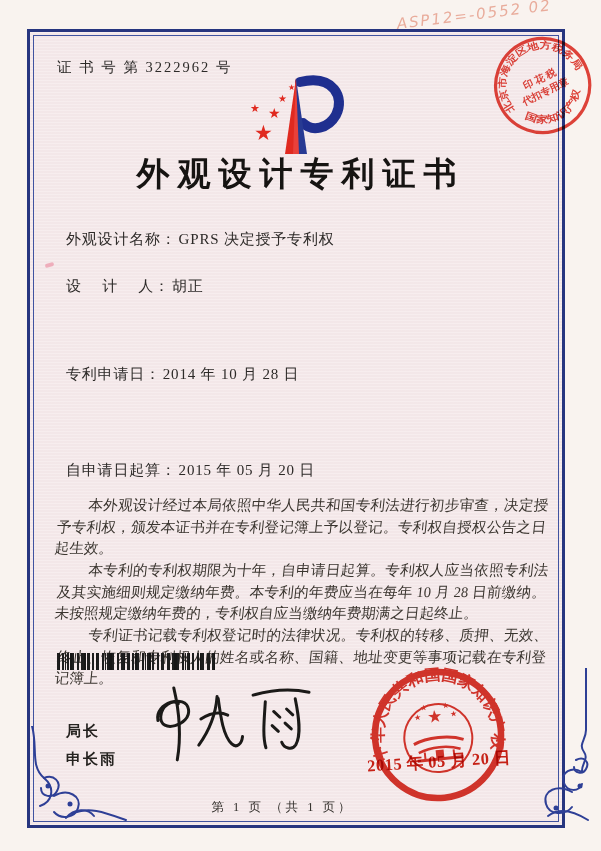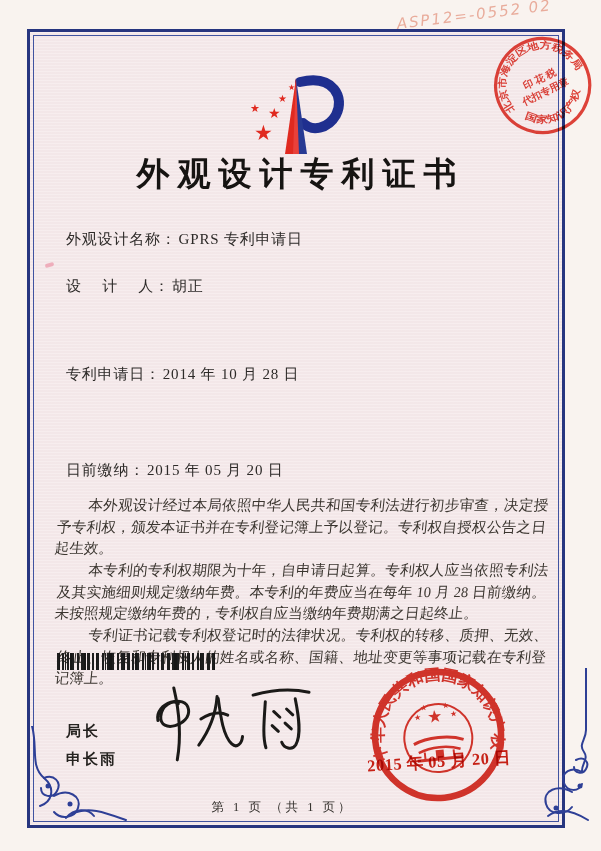--- a/index.html
+++ b/index.html
@@ -93,50 +93,51 @@
 <body>
 
 <div class="page">
 
   <div class="handwriting">ASP12=-0552 02</div>
 
   <div class="paper-tint"></div>
   <div class="frame-outer"></div>
   <div class="frame-inner"></div>
 
+  <div class="cert-no">证 书 号 第 3222962 号</div>
 
   <svg class="logo" viewBox="0 0 104 92">
     <g fill="#e02a20">
       <text x="8" y="74" font-size="21" fill="#e02a20">★</text>
       <text x="22" y="52" font-size="14" fill="#e02a20">★</text>
       <text x="4" y="46" font-size="11" fill="#e02a20">★</text>
       <text x="32" y="36" font-size="10" fill="#e02a20">★</text>
       <text x="42" y="24" font-size="8" fill="#e02a20">★</text>
     </g>
     <path d="M54,16 C88,8 99,32 90,49 C82,63 66,66 57,57" fill="none" stroke="#1f2f8f" stroke-width="10" stroke-linecap="round"></path>
     <polygon points="50,12 39,88 50,88" fill="#e02a20"></polygon>
     <polygon points="50,12 61,88 50,88" fill="#273a93"></polygon>
     <polygon points="50,12 47,88 53,88" fill="#e8413a"></polygon>
   </svg>
 
   <div class="title">外观设计专利证书</div>
 
   <div class="pink-mark"></div>
 
   <div class="field-row" style="top:230px">
-    <span class="lbl">外观设计名称：</span><span>GPRS 专利申请日</span>
+    <span class="lbl">外观设计名称：</span><span>GPRS 决定授予专利权</span>
   </div>
   <div class="field-row" style="top:277px">
     <span class="lbl">设　 计　 人：</span><span>胡正</span>
   </div>
   <div class="field-row" style="top:365px">
     <span class="lbl">专利申请日：</span><span>2014 年 10 月 28 日</span>
   </div>
   <div class="field-row" style="top:461px">
-    <span class="lbl">日前缴纳：</span><span>2015 年 05 月 20 日</span>
+    <span class="lbl">自申请日起算：</span><span>2015 年 05 月 20 日</span>
   </div>
 
   <div class="body-block">
     <p>本外观设计经过本局依照中华人民共和国专利法进行初步审查，决定授予专利权，颁发本证书并在专利登记簿上予以登记。专利权自授权公告之日起生效。</p>
     <p>本专利的专利权期限为十年，自申请日起算。专利权人应当依照专利法及其实施细则规定缴纳年费。本专利的年费应当在每年 10 月 28 日前缴纳。未按照规定缴纳年费的，专利权自应当缴纳年费期满之日起终止。</p>
     <p>专利证书记载专利权登记时的法律状况。专利权的转移、质押、无效、终止、恢复和专利权人的姓名或名称、国籍、地址变更等事项记载在专利登记簿上。</p>
   </div>
 
   <div class="barcode"></div>
 

